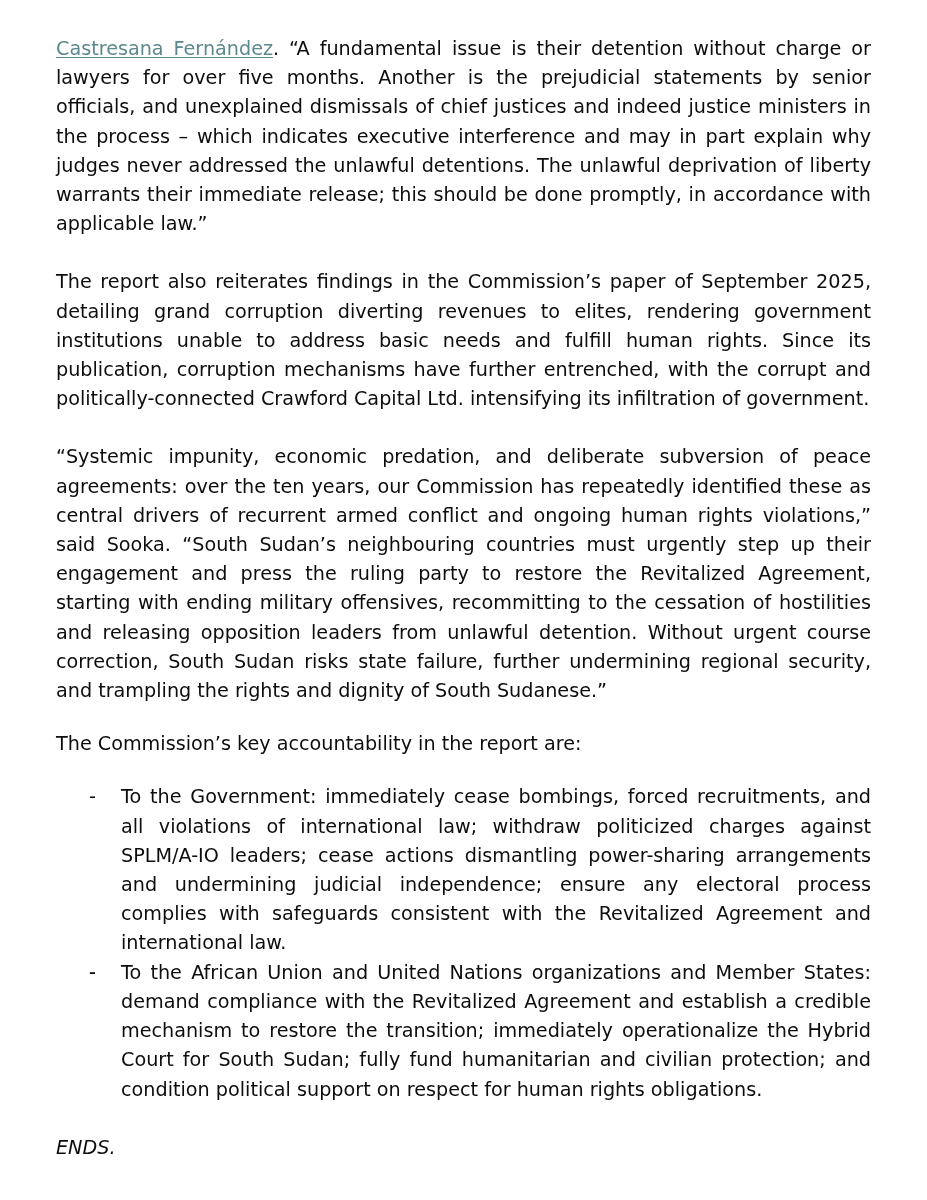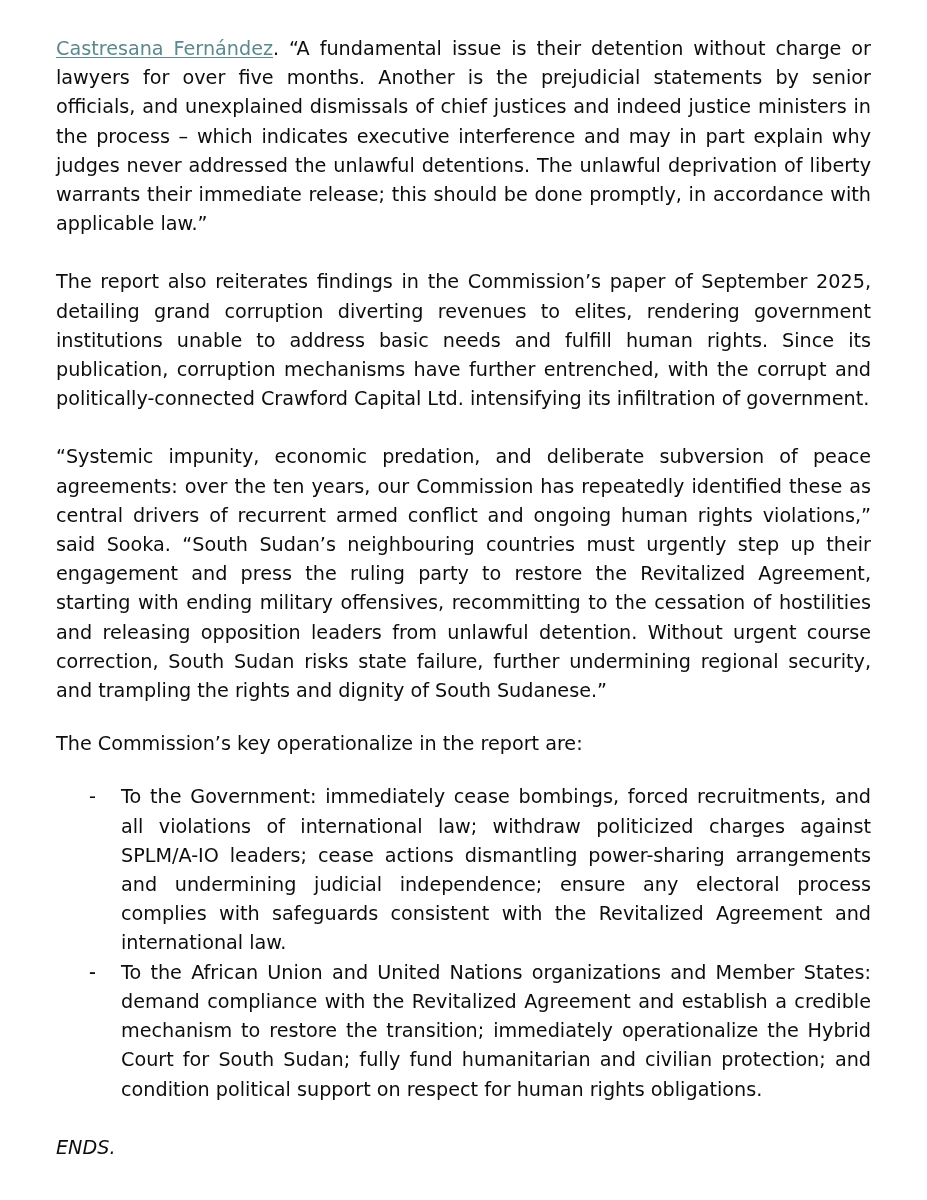--- a/index.html
+++ b/index.html
@@ -90,21 +90,21 @@
     <div class="gap-para"></div>
 
     <p class="body-para">The report also reiterates findings in the Commission’s paper of September 2025, detailing grand corruption diverting revenues to elites, rendering government institutions unable to address basic needs and fulfill human rights. Since its publication, corruption mechanisms have further entrenched, with the corrupt and politically-connected Crawford Capital Ltd. intensifying its infiltration of government.</p>
 
     <div class="gap-para"></div>
 
     <p class="body-para">“Systemic impunity, economic predation, and deliberate subversion of peace agreements: over the ten years, our Commission has repeatedly identified these as central drivers of recurrent armed conflict and ongoing human rights violations,” said Sooka. “South Sudan’s neighbouring countries must urgently step up their engagement and press the ruling party to restore the Revitalized Agreement, starting with ending military offensives, recommitting to the cessation of hostilities and releasing opposition leaders from unlawful detention. Without urgent course correction, South Sudan risks state failure, further undermining regional security, and trampling the rights and dignity of South Sudanese.”</p>
 
     <div class="gap-small"></div>
 
-    <p class="body-para justify-last-natural">The Commission’s key operationalize in the report are:</p>
+    <p class="body-para justify-last-natural">The Commission’s key accountability in the report are:</p>
 
     <div class="gap-small"></div>
 
     <ul class="rec-list">
       <li><span class="dash">-</span><span>To the Government: immediately cease bombings, forced recruitments, and all violations of international law; withdraw politicized charges against SPLM/A-IO leaders; cease actions dismantling power-sharing arrangements and undermining judicial independence; ensure any electoral process complies with safeguards consistent with the Revitalized Agreement and international law.</span></li>
       <li><span class="dash">-</span></li>
       <li><span class="dash">-</span><span>To the African Union and United Nations organizations and Member States: demand compliance with the Revitalized Agreement and establish a credible mechanism to restore the transition; immediately operationalize the Hybrid Court for South Sudan; fully fund humanitarian and civilian protection; and condition political support on respect for human rights obligations.</span></li>
     </ul>
 
     <div class="gap-para"></div>

